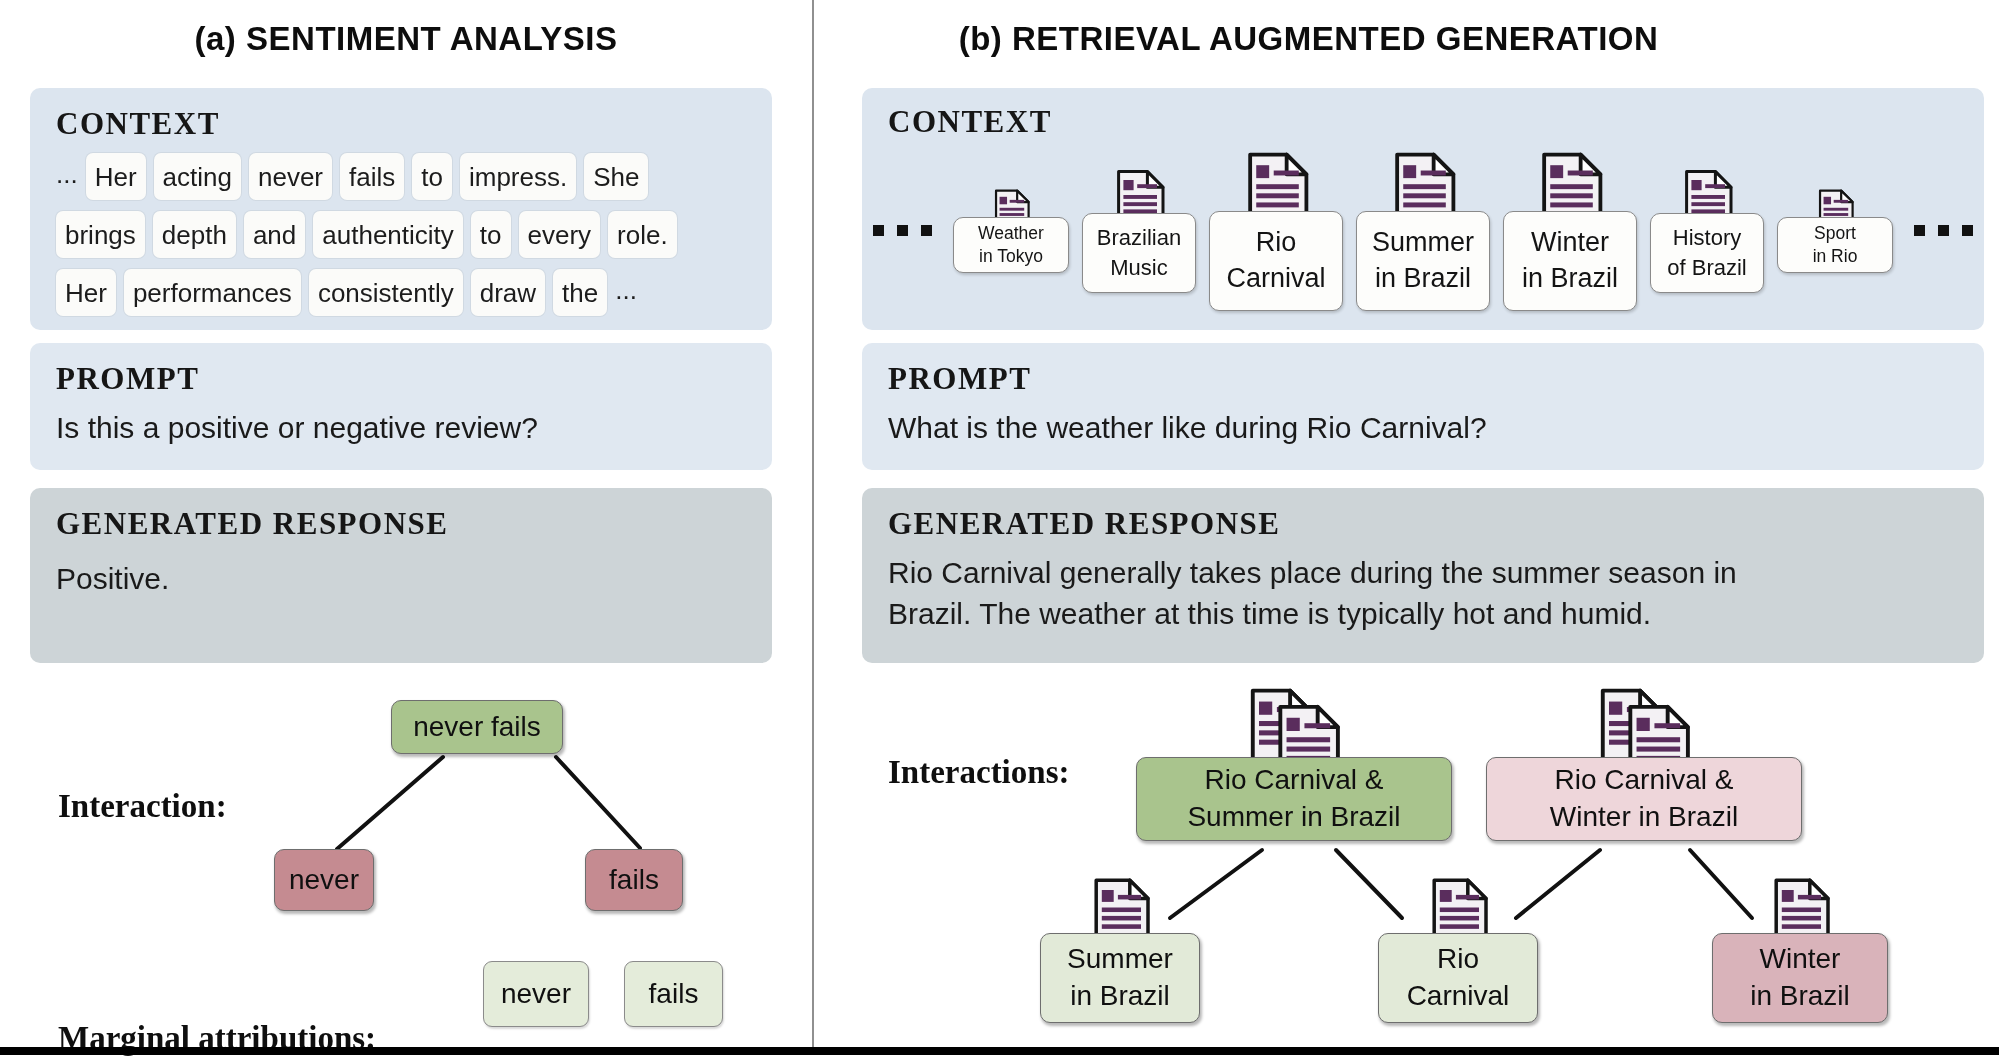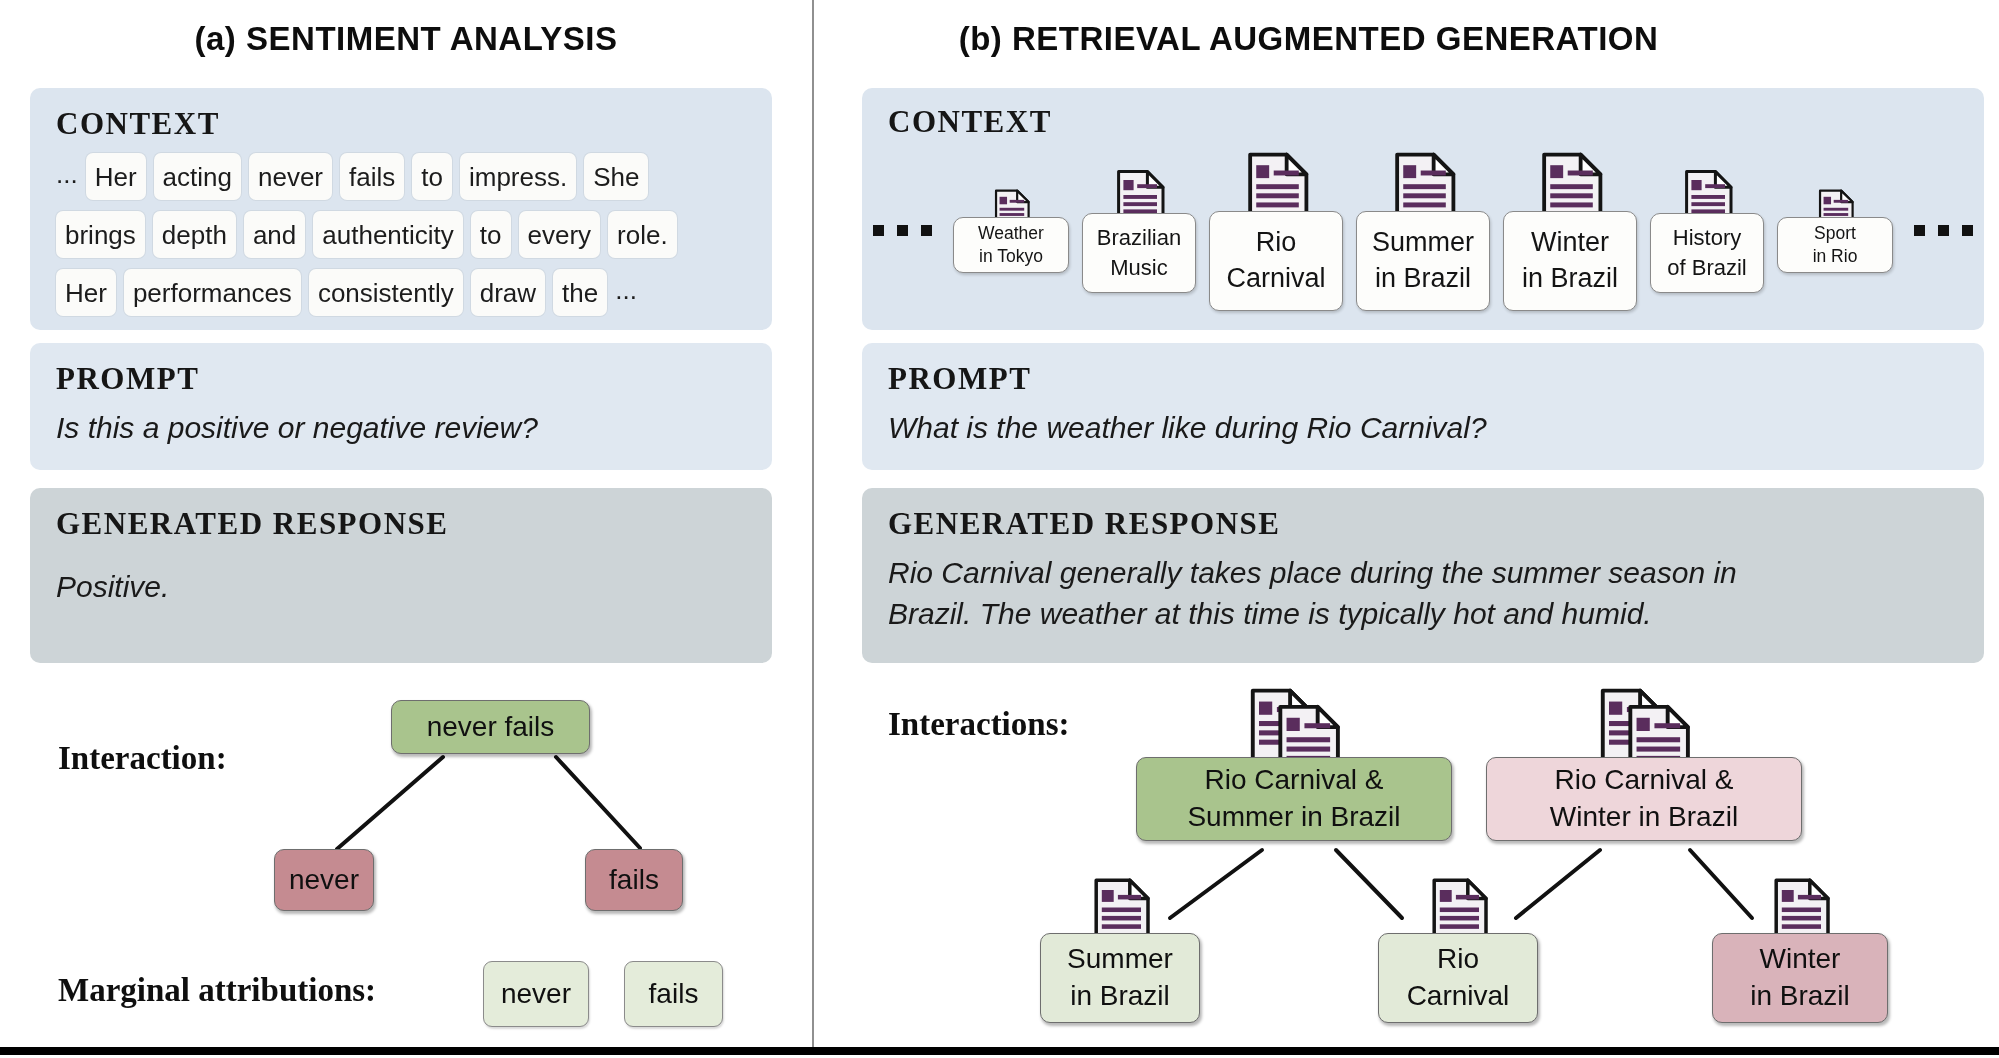--- a/index.html
+++ b/index.html
@@ -22,22 +22,22 @@
   .prm{background:#e0e8f1;}
   .rsp{background:#cdd4d7;}
   #ctx-a{left:30px;top:88px;width:742px;height:242px;}
   #prm-a{left:30px;top:343px;width:742px;height:127px;}
   #rsp-a{left:30px;top:488px;width:742px;height:175px;}
   #ctx-b{left:862px;top:88px;width:1122px;height:242px;padding:16px 26px;}
   #prm-b{left:862px;top:343px;width:1122px;height:127px;}
   #rsp-b{left:862px;top:488px;width:1122px;height:175px;}
 
   .bh{font-family:"Liberation Serif","DejaVu Serif",serif;font-weight:600;font-size:31px;letter-spacing:1.5px;color:#161616;}
-  .ittext{font-style:italic;font-size:30px;color:#1a1a1a;margin-top:14px;}
-  #rsp-a .ittext{margin-top:28px;}
+  .ittext{font-size:30px;color:#1a1a1a;margin-top:14px;}
+  #rsp-a .ittext{margin-top:20px;}
   #rsp-b .ittext{margin-top:10px;line-height:1.38;}
 
   
   .trow{display:flex;align-items:center;gap:8px;margin-top:11px;}
   .chip{background:#fbfbf9;border-radius:7px;padding:9px 9px 7px;font-size:26px;color:#1c1c1c;
         box-shadow:0 0 0 1px rgba(0,0,0,0.05);white-space:nowrap;}
   .dots{font-size:26px;color:#1c1c1c;padding-bottom:5px;}
 
   
   #docs-row{display:flex;align-items:center;justify-content:center;gap:13px;margin-top:4px;height:172px;}
@@ -49,35 +49,35 @@
   .sz-large  .doclabel{width:134px;height:100px;font-size:27px;line-height:1.32;}
   .sz-medium .doclabel{width:114px;height:80px;font-size:22px;line-height:1.32;}
   .sz-small  .doclabel{width:116px;height:56px;font-size:17.5px;line-height:1.3;}
   .sz-large  .docicon{width:76px;height:76px;}
   .sz-medium .docicon{width:60px;height:60px;}
   .sz-small  .docicon{width:44px;height:44px;}
   .sqdots{display:flex;gap:13px;margin:0 8px;}
   .sqdots i{width:11px;height:11px;background:#111;display:block;}
 
   
-  .serif-label{position:absolute;font-family:"Liberation Serif","DejaVu Serif",serif;font-weight:bold;font-size:33px;color:#0f0f0f;}
+  .serif-label{position:absolute;font-family:"Liberation Serif","DejaVu Serif",serif;font-weight:bold;font-size:33px;color:#0f0f0f;margin-top:48px;}
   #interaction-label{left:58px;top:740px;}
   #marginal-label{left:58px;top:972px;}
   #interactions-label{left:888px;top:706px;}
 
   
   .node{position:absolute;display:flex;flex-direction:column;justify-content:center;align-items:center;text-align:center;
         border:1.8px solid #6e6e6e;border-radius:10px;font-size:28px;color:#101010;z-index:3;line-height:1.32;
         box-shadow:1.5px 2.5px 3px rgba(0,0,0,0.28);box-sizing:border-box;}
   .green{background:#a9c48d;}
   .rose{background:#c58b91;}
   .pinklight{background:#eed6da;}
   .roselight{background:#d9b3ba;}
   .mintlight{background:#e2ead8;}
-  #node-root{left:391px;top:700px;width:199px;height:54px;}
+  #node-root{left:391px;top:700px;width:172px;height:54px;}
   #node-l{left:274px;top:849px;width:100px;height:62px;}
   #node-r{left:585px;top:849px;width:98px;height:62px;}
   .mchip{position:absolute;background:#e4ecda;border:1.5px solid #8b8b8b;border-radius:9px;font-size:28px;
          display:flex;align-items:center;justify-content:center;z-index:3;color:#101010;
          box-shadow:1px 2px 2px rgba(0,0,0,0.15);box-sizing:border-box;}
   #mchip-0{left:483px;top:961px;width:106px;height:66px;}
   #mchip-1{left:624px;top:961px;width:99px;height:66px;}
 
   #parent-0{left:1136px;top:757px;width:316px;height:84px;}
   #parent-1{left:1486px;top:757px;width:316px;height:84px;}

